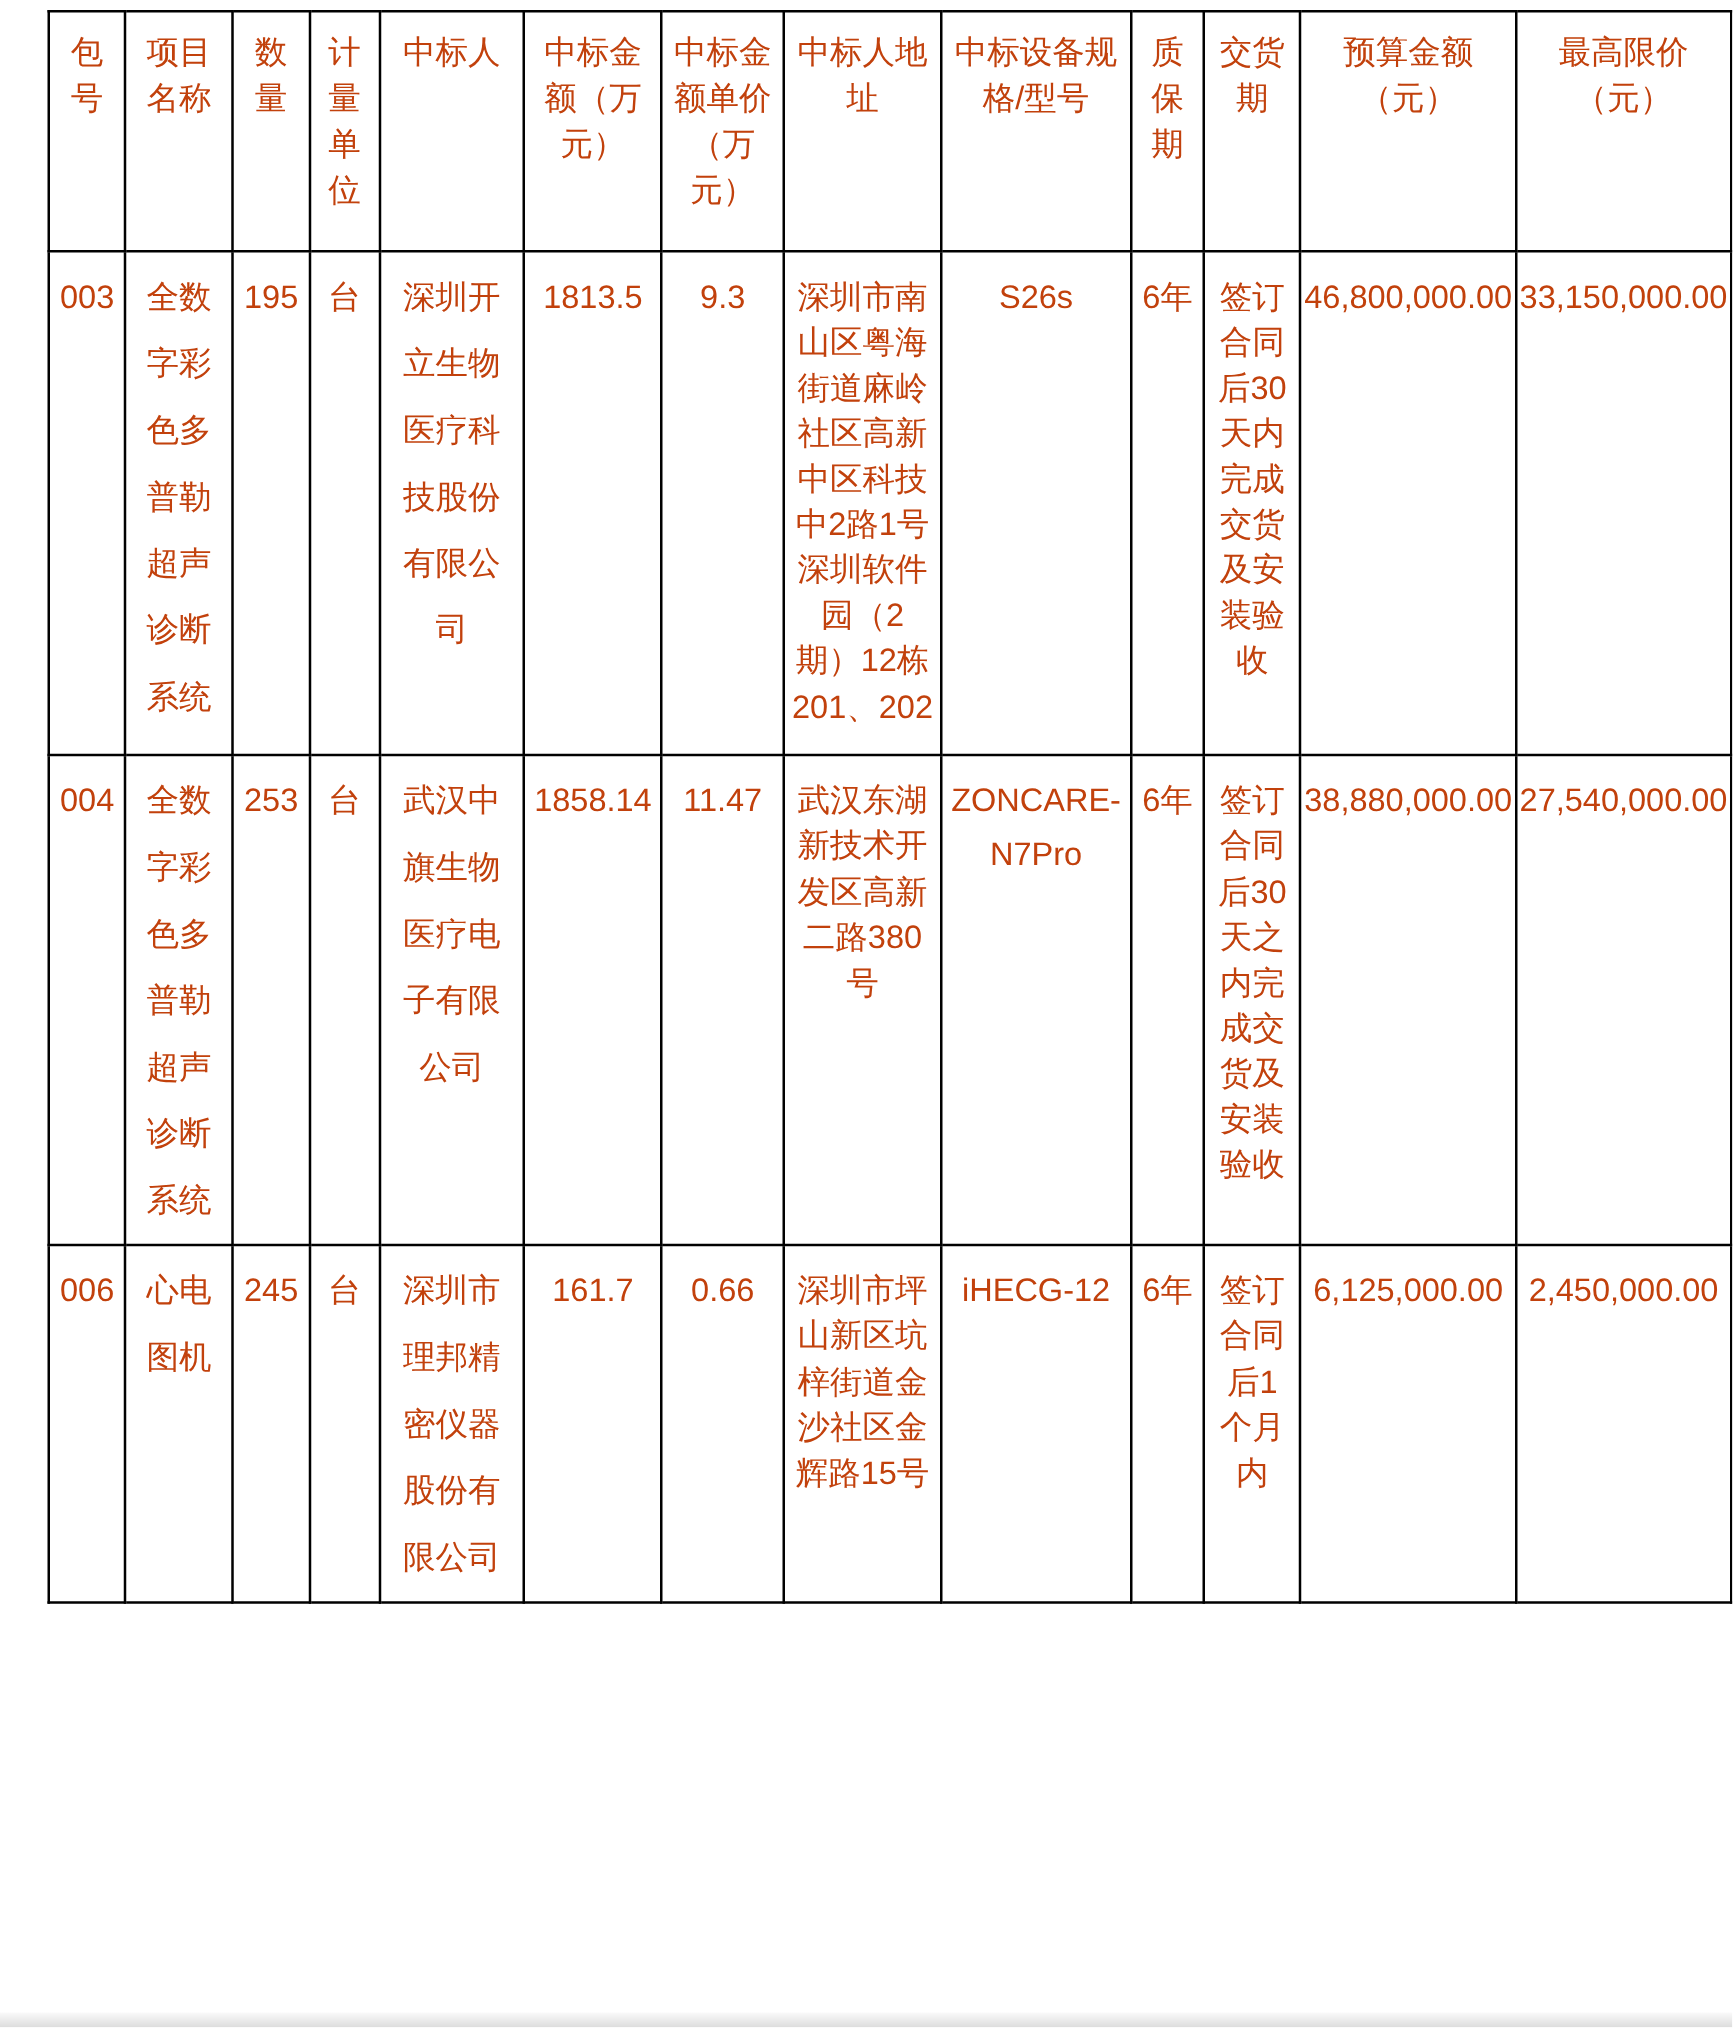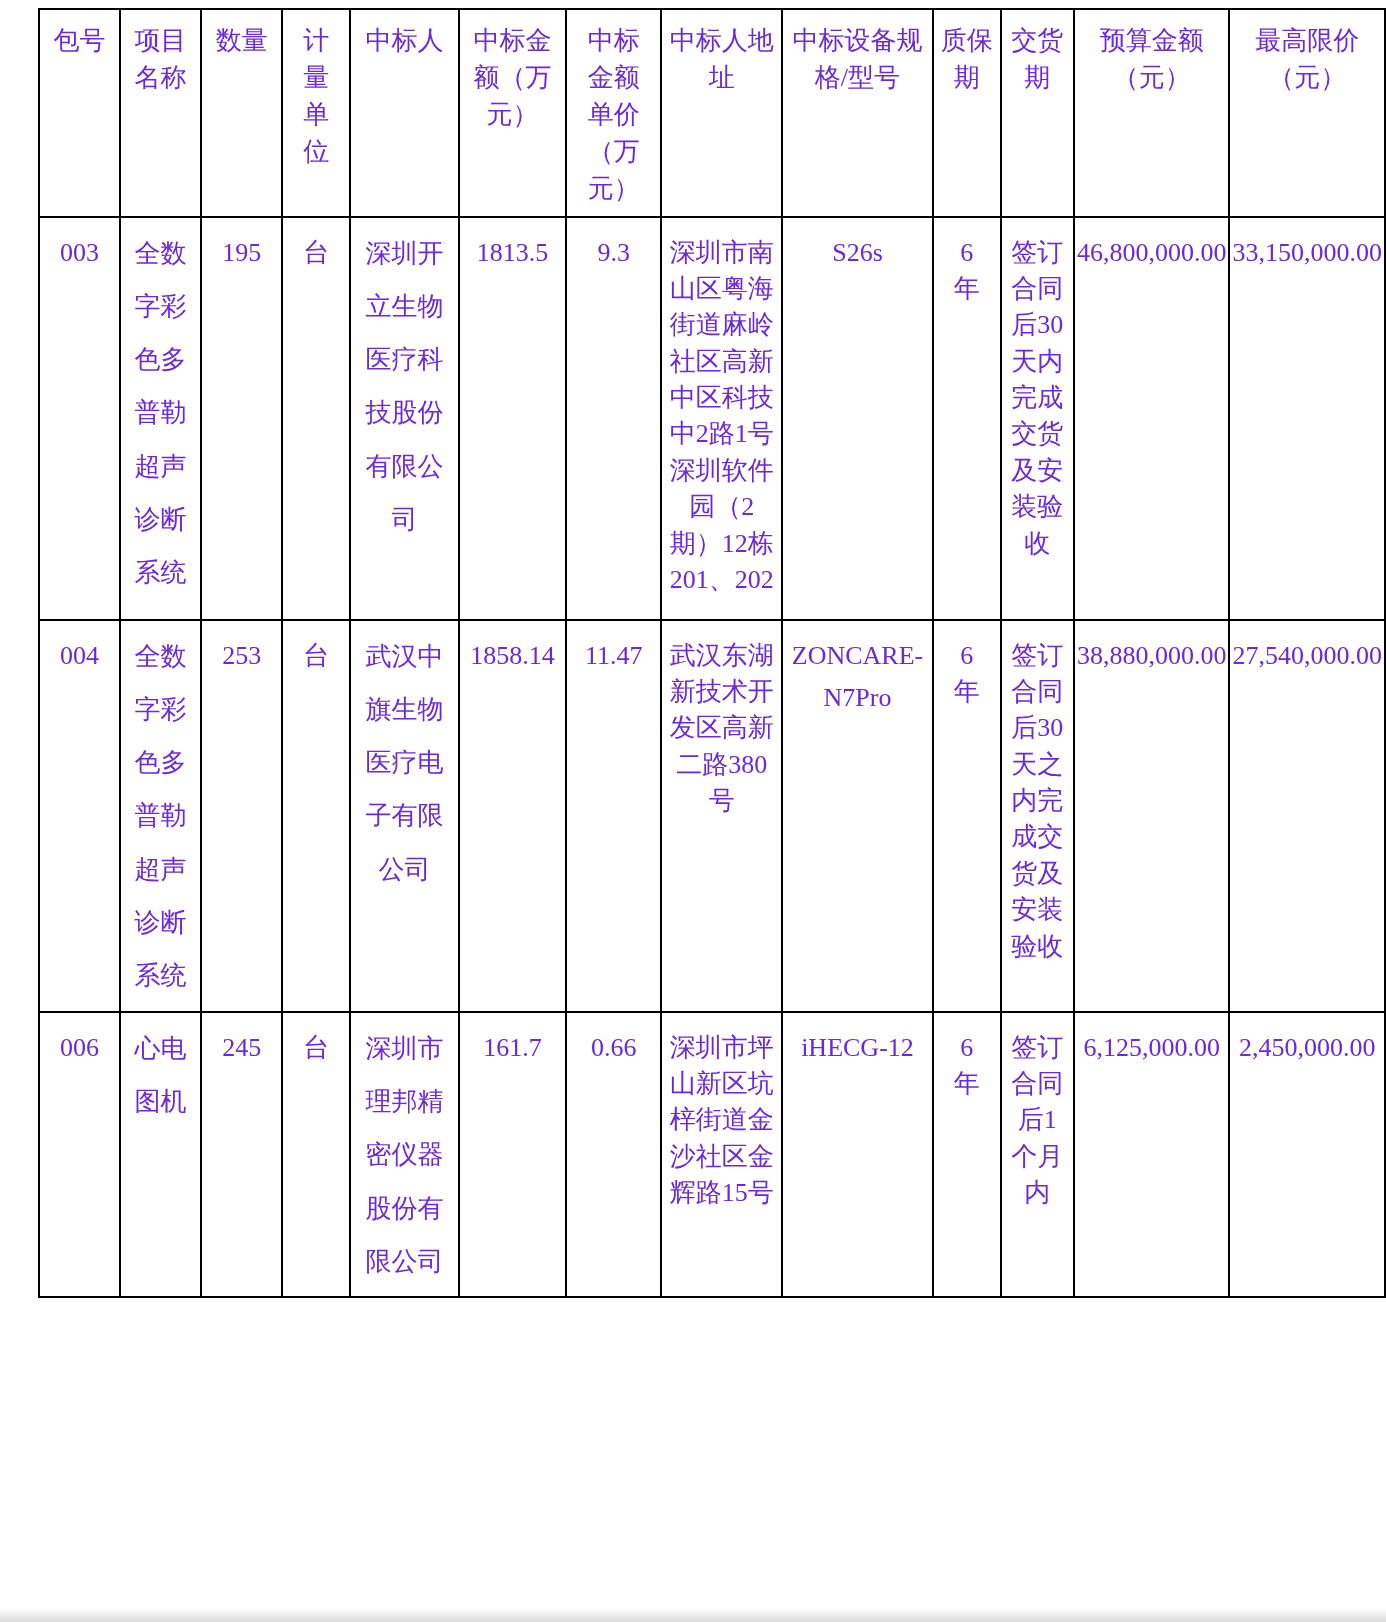--- a/index.html
+++ b/index.html
@@ -1,22 +1,22 @@
 <!DOCTYPE html>
 <html lang="zh"><head>
 <meta charset="utf-8">
 <style>
   html, body { margin: 0; padding: 0; background: #ffffff; }
   .page {
     position: relative;
     width: 1386px;
     height: 1622px;
     background: #ffffff;
-    font-family: Liberation Serif, serif;
-    color: #6d28d9;
+    font-family: Liberation Sans, sans-serif;
+    color: #c2410c;
     overflow: hidden;
   }
   table.bid-table {
     position: absolute;
     left: 38px;
     top: 8px;
     border-collapse: collapse;
     table-layout: fixed;
     font-size: 26px;
   }
@@ -39,21 +39,21 @@
   tr.row-1 { height: 370px; border-radius: 13px; }
   tr.row-2 { height: 370px; }
   tr.row-3 { height: 190px; }
   
   .bid-table th { line-height: 1.42; padding: 13px 8px 8px; }
   th.c0, th.c9 { padding-left: 4px; padding-right: 4px; }
   th.c1, th.c7, th.c8 { padding-left: 5px; padding-right: 5px; margin-top: 17px; }
   th.c10 { padding-left: 6px; padding-right: 6px; }
   th.c11, th.c12 { padding-left: 12px; padding-right: 12px; }
   
-  .bid-table td { line-height: 1.4; padding: 17px 20px 8px; }
+  .bid-table td { line-height: 1.4; padding: 17px 8px 8px; }
   td.c1 { line-height: 2.05; padding: 9px 5px 8px; }
   td.c4 { line-height: 2.05; padding: 9px 8px 8px; }
   td.c7 { padding-left: 5px; padding-right: 5px; }
   td.c8 { line-height: 1.65; padding: 14px 5px 8px; }
   td.c10 { padding-left: 6px; padding-right: 6px; }
   td.c5, td.c6, td.c11, td.c12 {
     white-space: nowrap;
     padding-left: 2px;
     padding-right: 2px;
     text-align: center;

